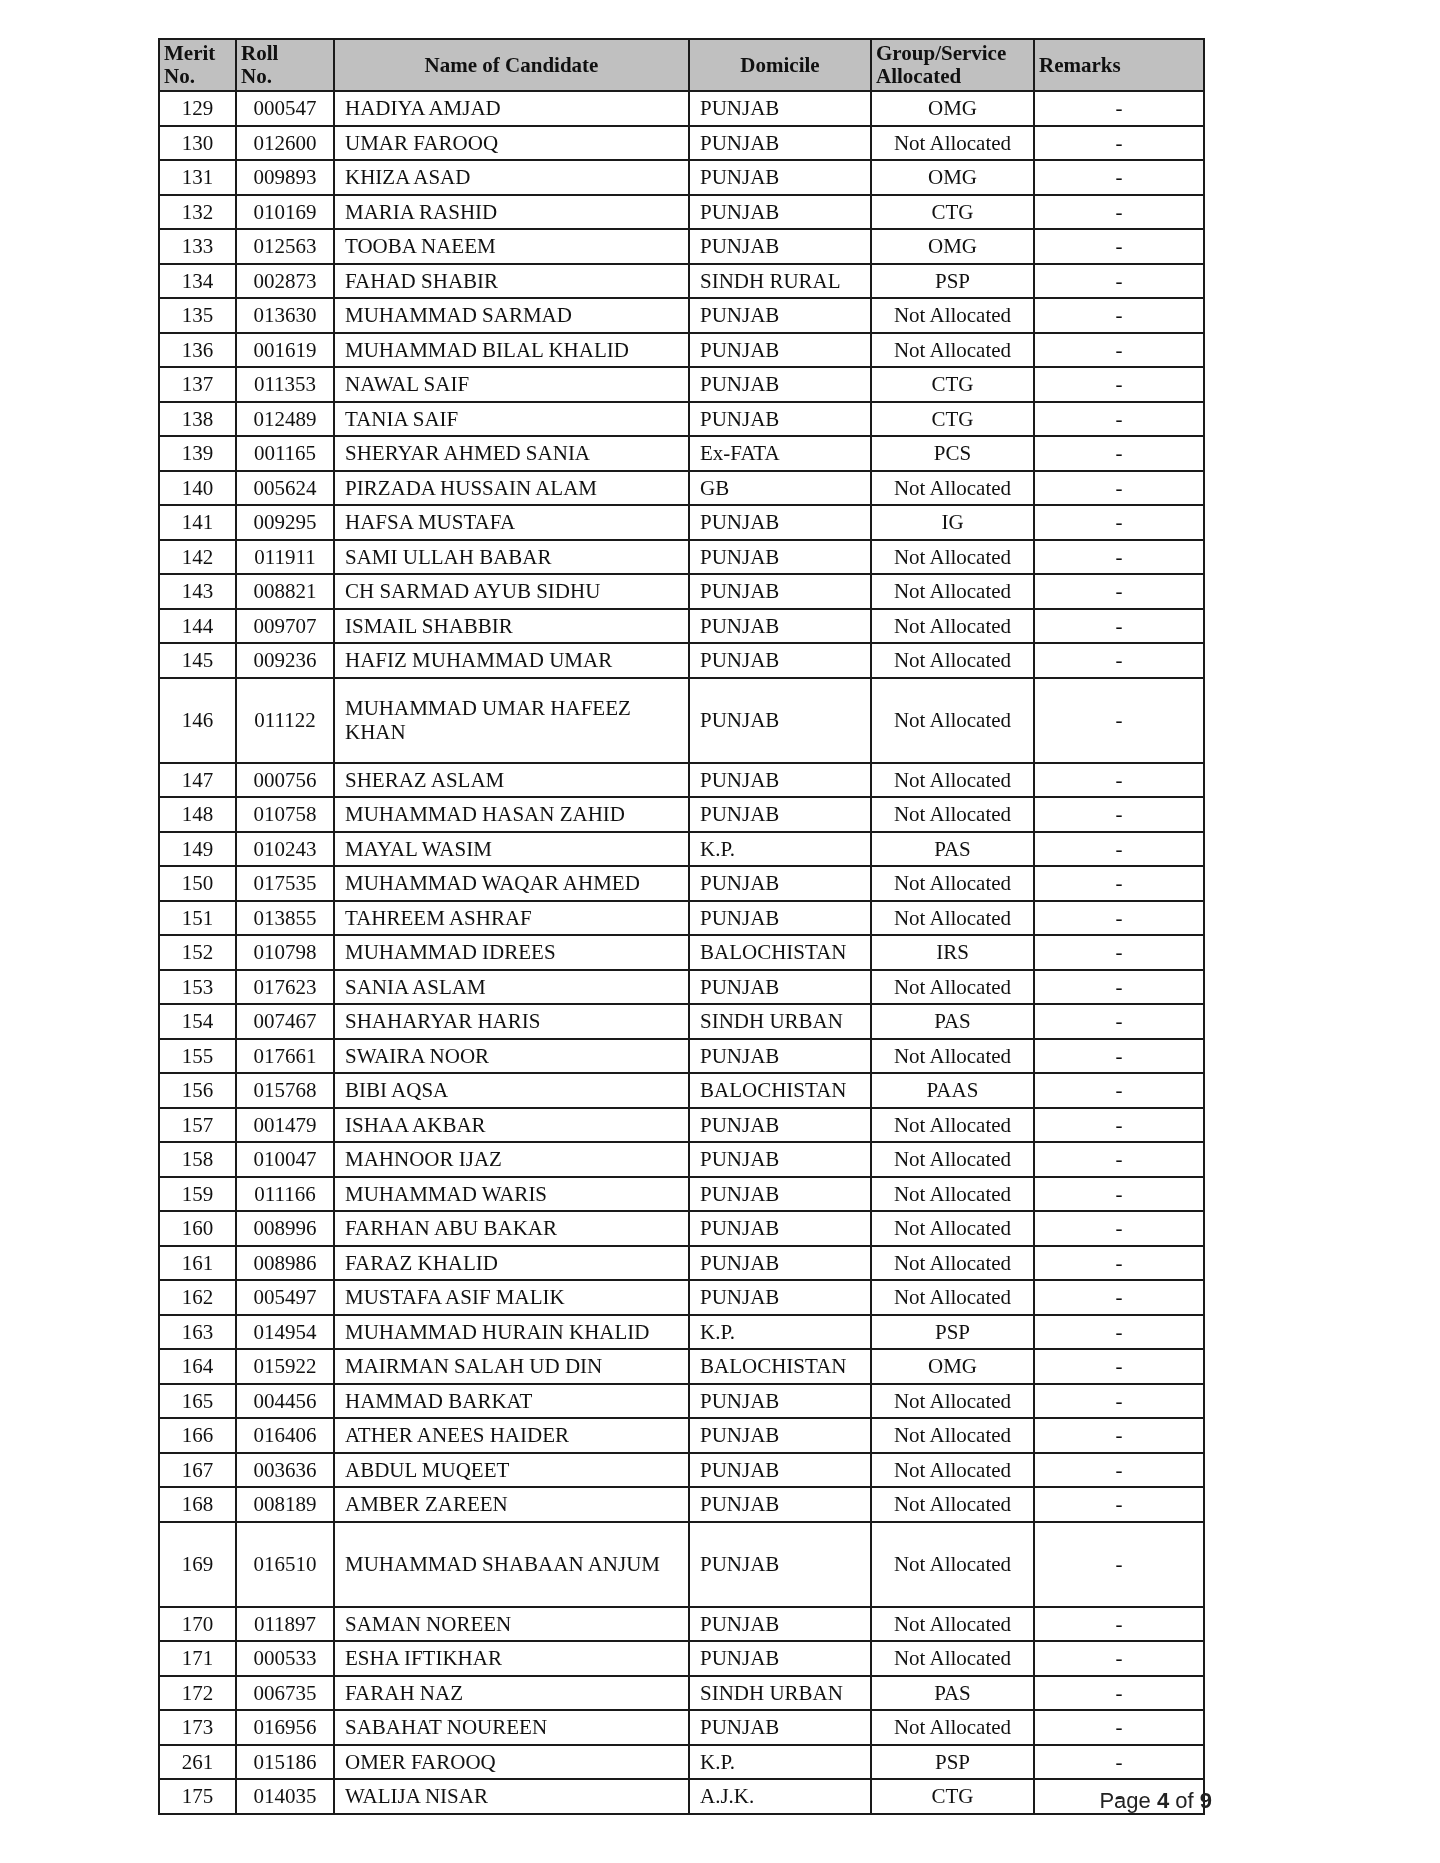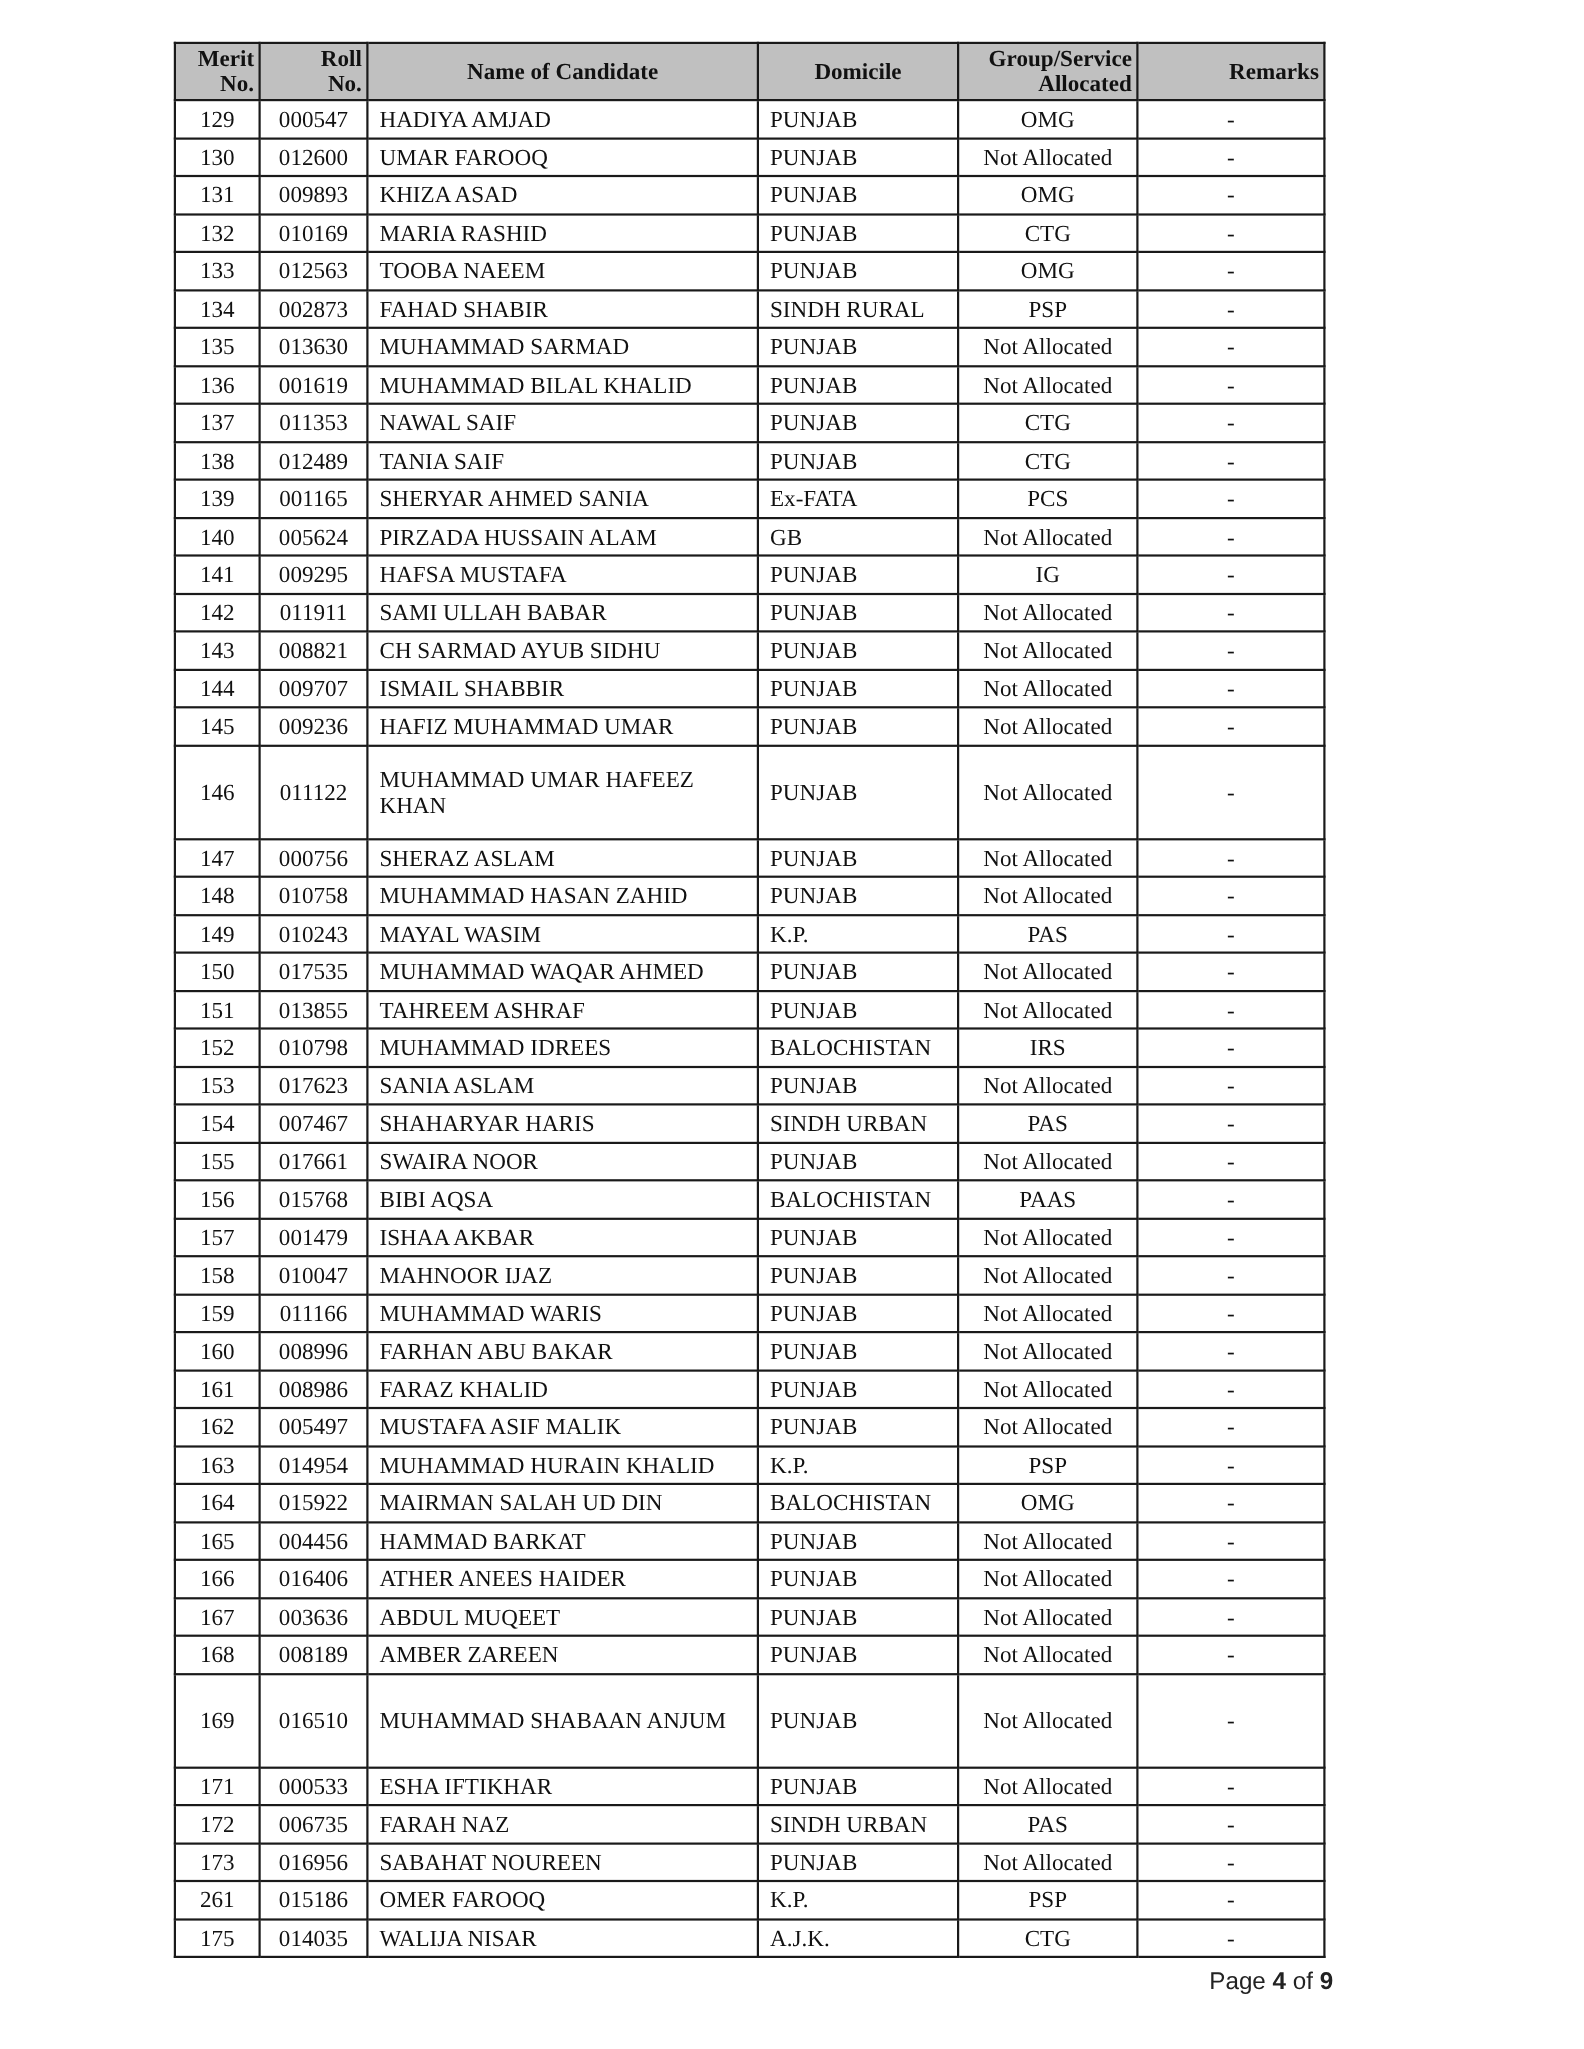--- a/index.html
+++ b/index.html
@@ -15,21 +15,21 @@
   table.merit col.c-dom { width: 182px; }
   table.merit col.c-group { width: 163px; }
   table.merit col.c-rem { width: 170px; }
   table.merit th, table.merit td {
     border: 2px solid #1a1a1a; padding: 0 10px; font-size: 21px; line-height: 24px;
     box-sizing: border-box;
   }
   table.merit thead th {
     background: #c0c0c0; font-weight: bold; height: 52px; font-size: 21px; line-height: 23px;
   }
-  table.merit thead th.center { text-align: right; padding: 0 4px; }
+  table.merit thead th.center { text-align: left; padding: 0 4px; }
   table.merit thead th.left { text-align: center; }
   table.merit tbody td { height: 34.5px; }
   table.merit tbody tr.tall td { height: 85px; }
   td.center { text-align: center; padding: 0 4px; }
   td.left { text-align: left; }
   .footer {
     position: absolute; top: 1788px; right: 228px;
     font-family: "Liberation Sans", "DejaVu Sans", sans-serif; font-size: 22px; color: #222;
   }
   .footer b { font-weight: bold; }
@@ -379,20 +379,28 @@
       </tr>
       <tr class="tall">
         <td class="center">169</td>
         <td class="center">016510</td>
         <td class="left">MUHAMMAD SHABAAN ANJUM</td>
         <td class="left">PUNJAB</td>
         <td class="center">Not Allocated</td>
         <td class="center">-</td>
       </tr>
       <tr>
+        <td class="center">170</td>
+        <td class="center">011897</td>
+        <td class="left">SAMAN NOREEN</td>
+        <td class="left">PUNJAB</td>
+        <td class="center">Not Allocated</td>
+        <td class="center">-</td>
+      </tr>
+      <tr>
         <td class="center">171</td>
         <td class="center">000533</td>
         <td class="left">ESHA IFTIKHAR</td>
         <td class="left">PUNJAB</td>
         <td class="center">Not Allocated</td>
         <td class="center">-</td>
       </tr>
       <tr>
         <td class="center">172</td>
         <td class="center">006735</td>

